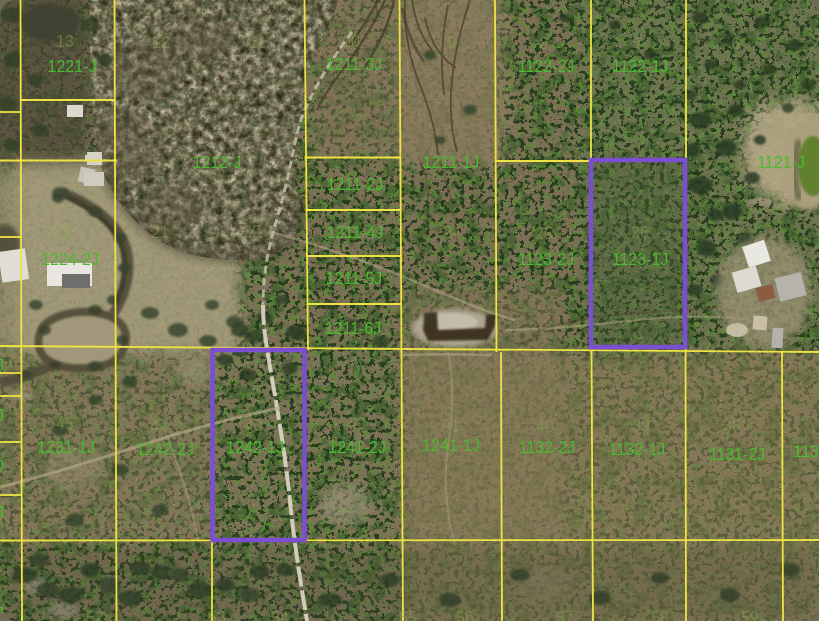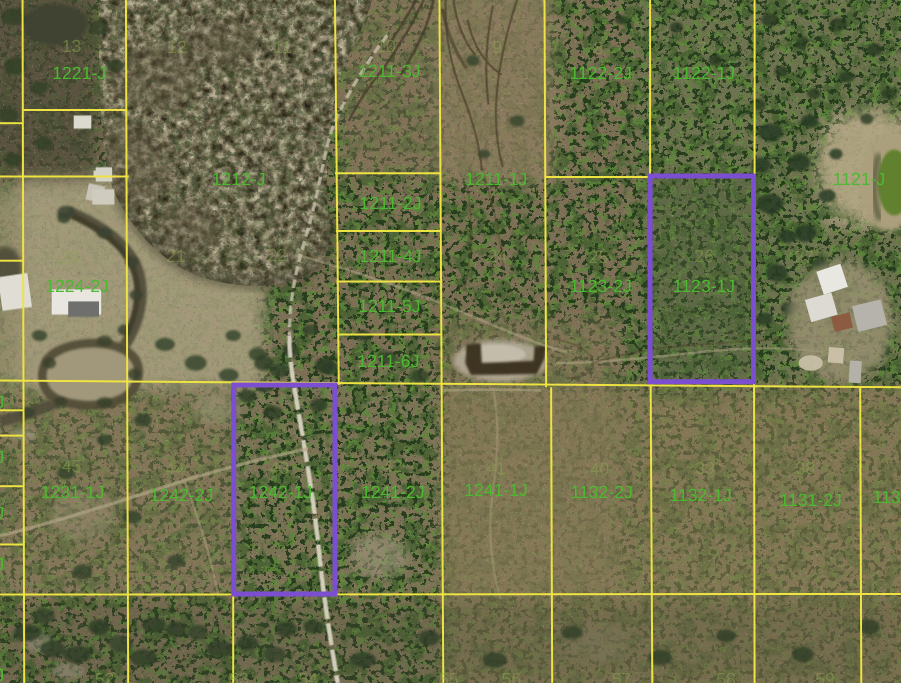--- a/index.html
+++ b/index.html
@@ -1,16 +1,16 @@
 <!DOCTYPE html>
 <html><head>
 <meta charset="utf-8">
 <style>
 html,body{margin:0;padding:0;background:#6f6a55;}
-#map{position:relative;width:819px;height:621px;overflow:hidden;font-family:"Liberation Sans",sans-serif;}
+#map{position:relative;width:819px;height:621px;overflow:hidden;font-family:"Liberation Sans",sans-serif;border-radius:16px;}
 svg{display:block;}
 </style>
 </head>
 <body>
 
 <div id="map">
 <svg width="819" height="621" viewBox="0 0 819 621" xmlns="http://www.w3.org/2000/svg">
 <defs>
   <filter id="spkL" x="-5%" y="-5%" width="110%" height="110%" color-interpolation-filters="sRGB">
     <feTurbulence type="fractalNoise" baseFrequency="0.45" numOctaves="2" seed="3"></feTurbulence>

